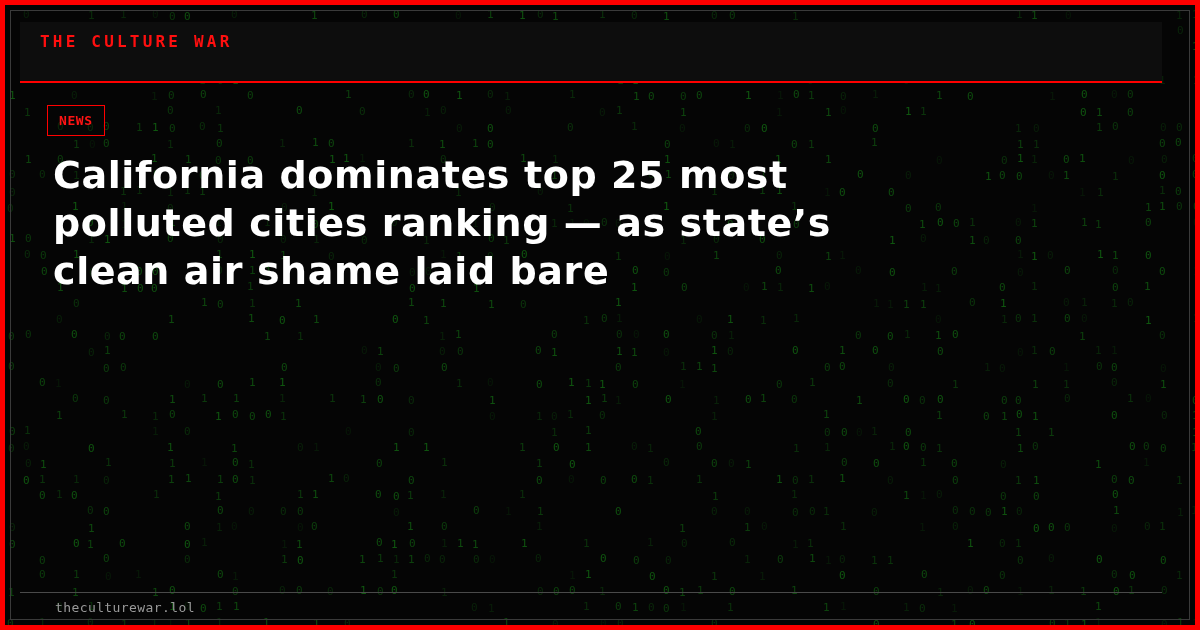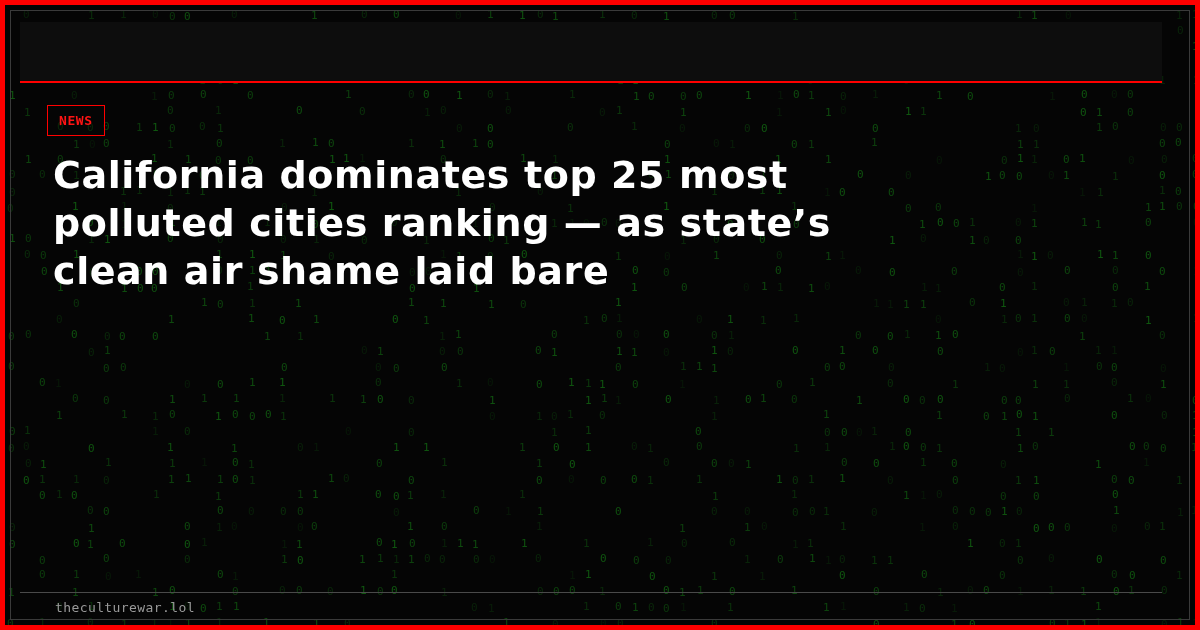--- a/index.html
+++ b/index.html
@@ -1046,20 +1046,21 @@
       <span style="left: 1186px; top: 437px; color: rgb(24, 160, 24); opacity: 0.33;">1</span>
       <span style="left: 1186px; top: 500px; color: rgb(24, 160, 24); opacity: 0.16;">1</span>
       <span style="left: 1187px; top: 613px; color: rgb(24, 160, 24); opacity: 0.15;">1</span>
     </div>
 
   <div id="inner-frame"></div>
 
   <div id="content">
 
     <div id="brand-bar"></div>
+    <div id="brand-title">THE CULTURE WAR</div>
 
     <div id="badge">
       <span id="badge-label">NEWS</span>
     </div>
 
     <h1 id="headline">California dominates top 25 most polluted cities ranking — as state’s clean air shame laid bare</h1>
 
 
     <div id="footer-rule"></div>
 

